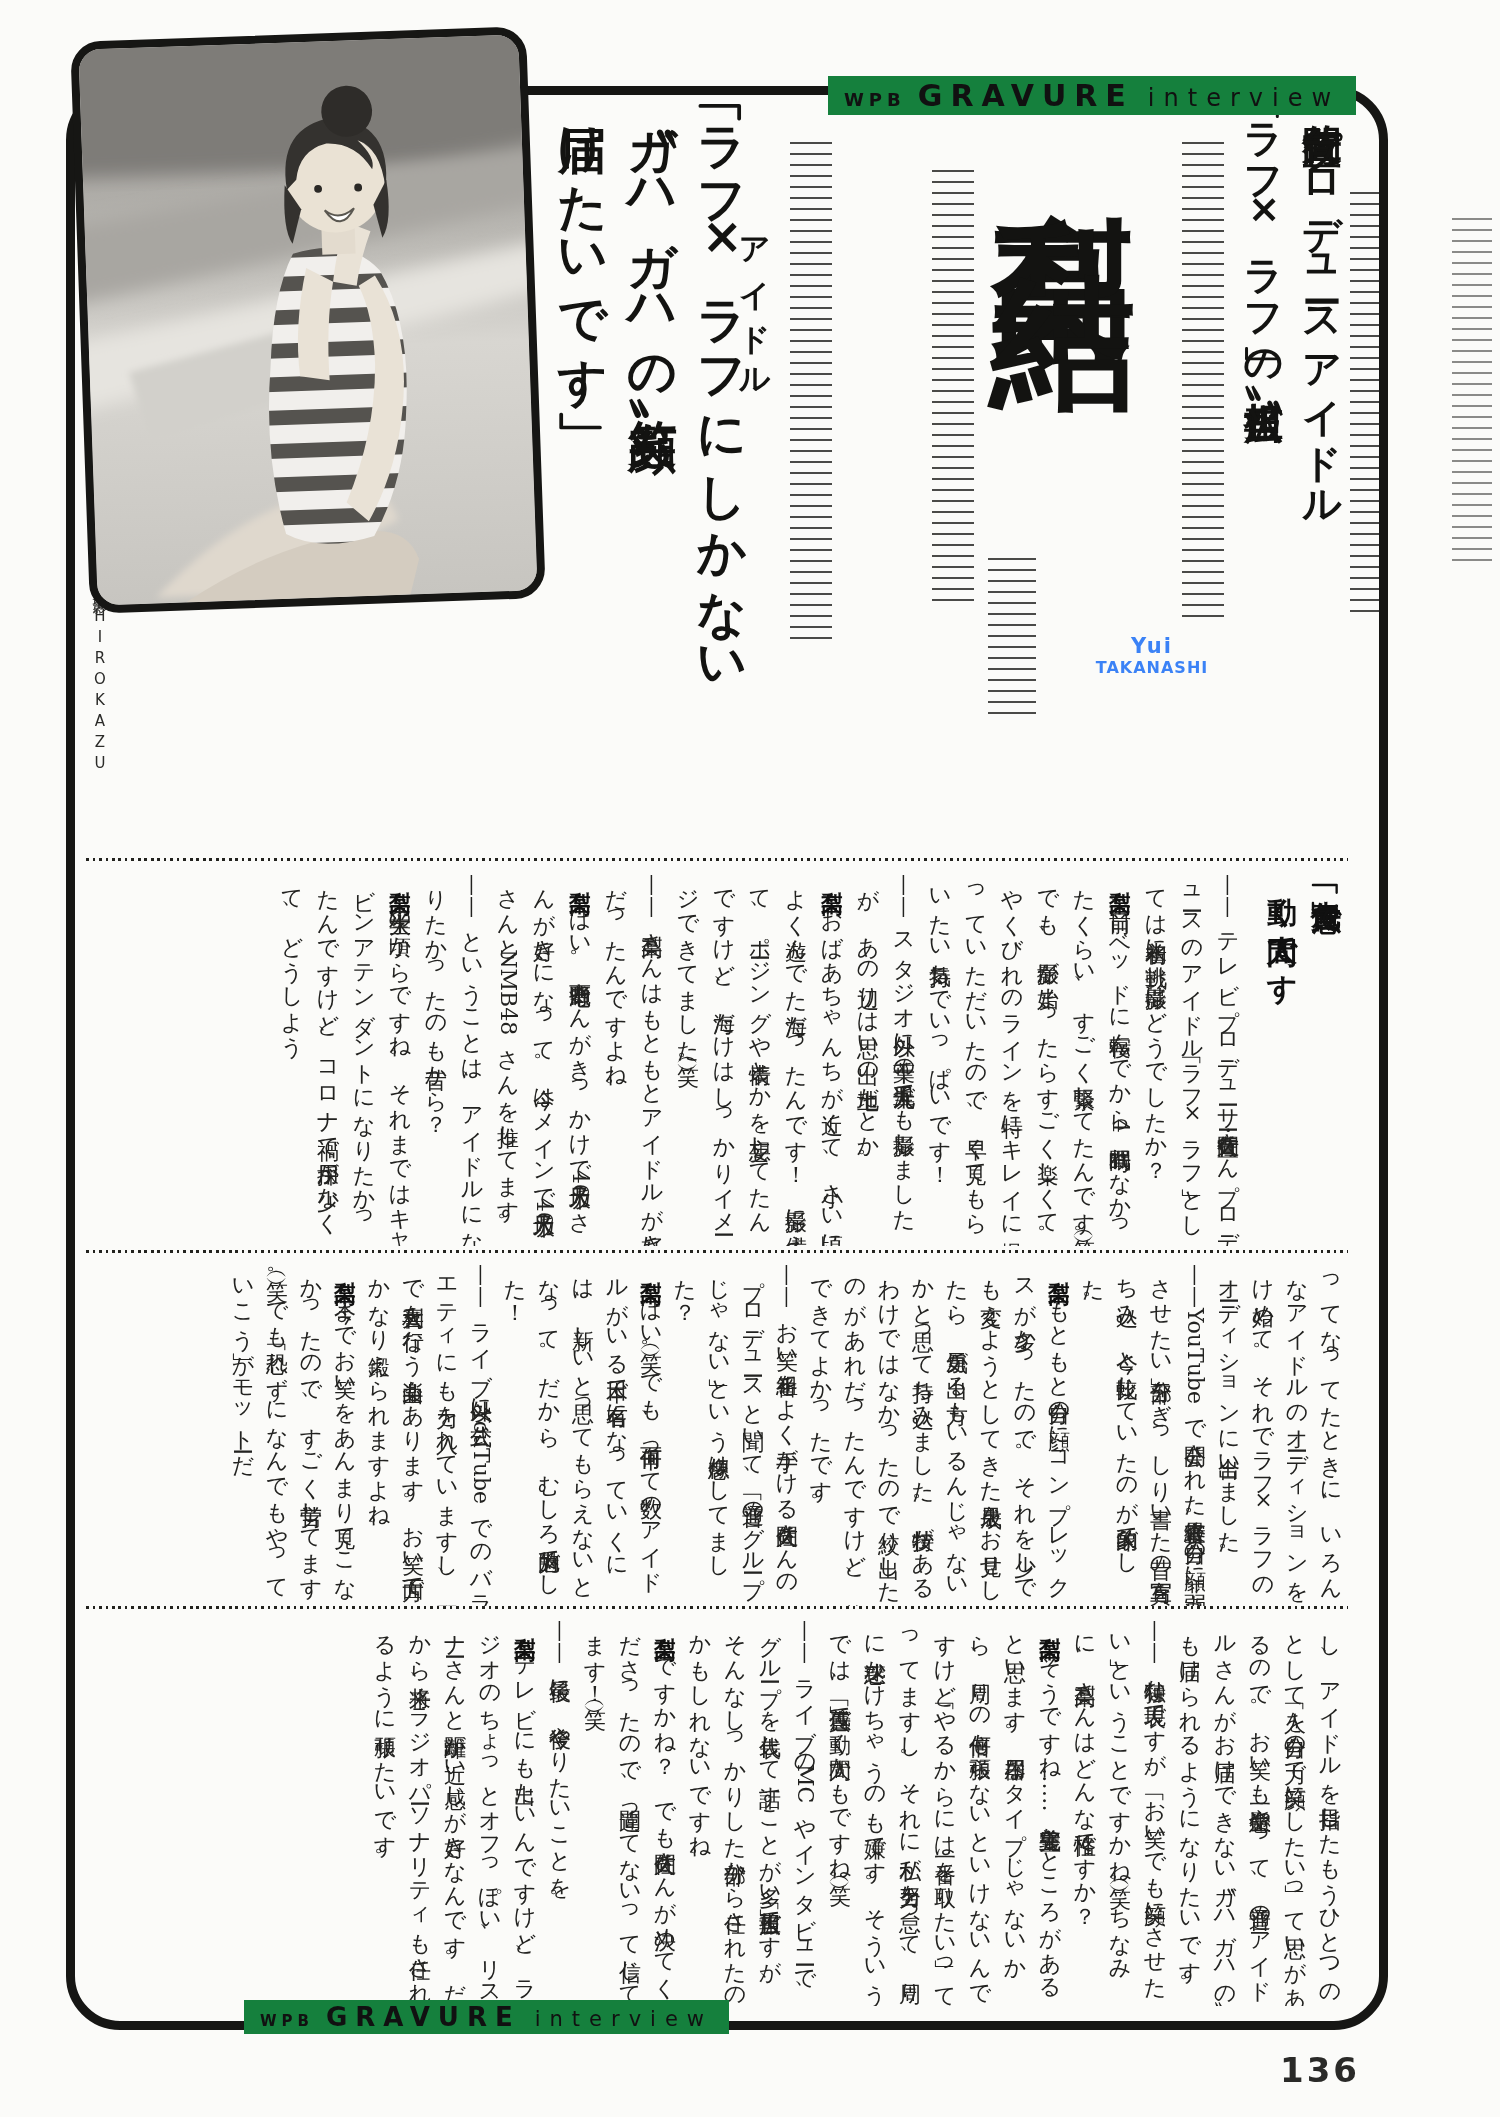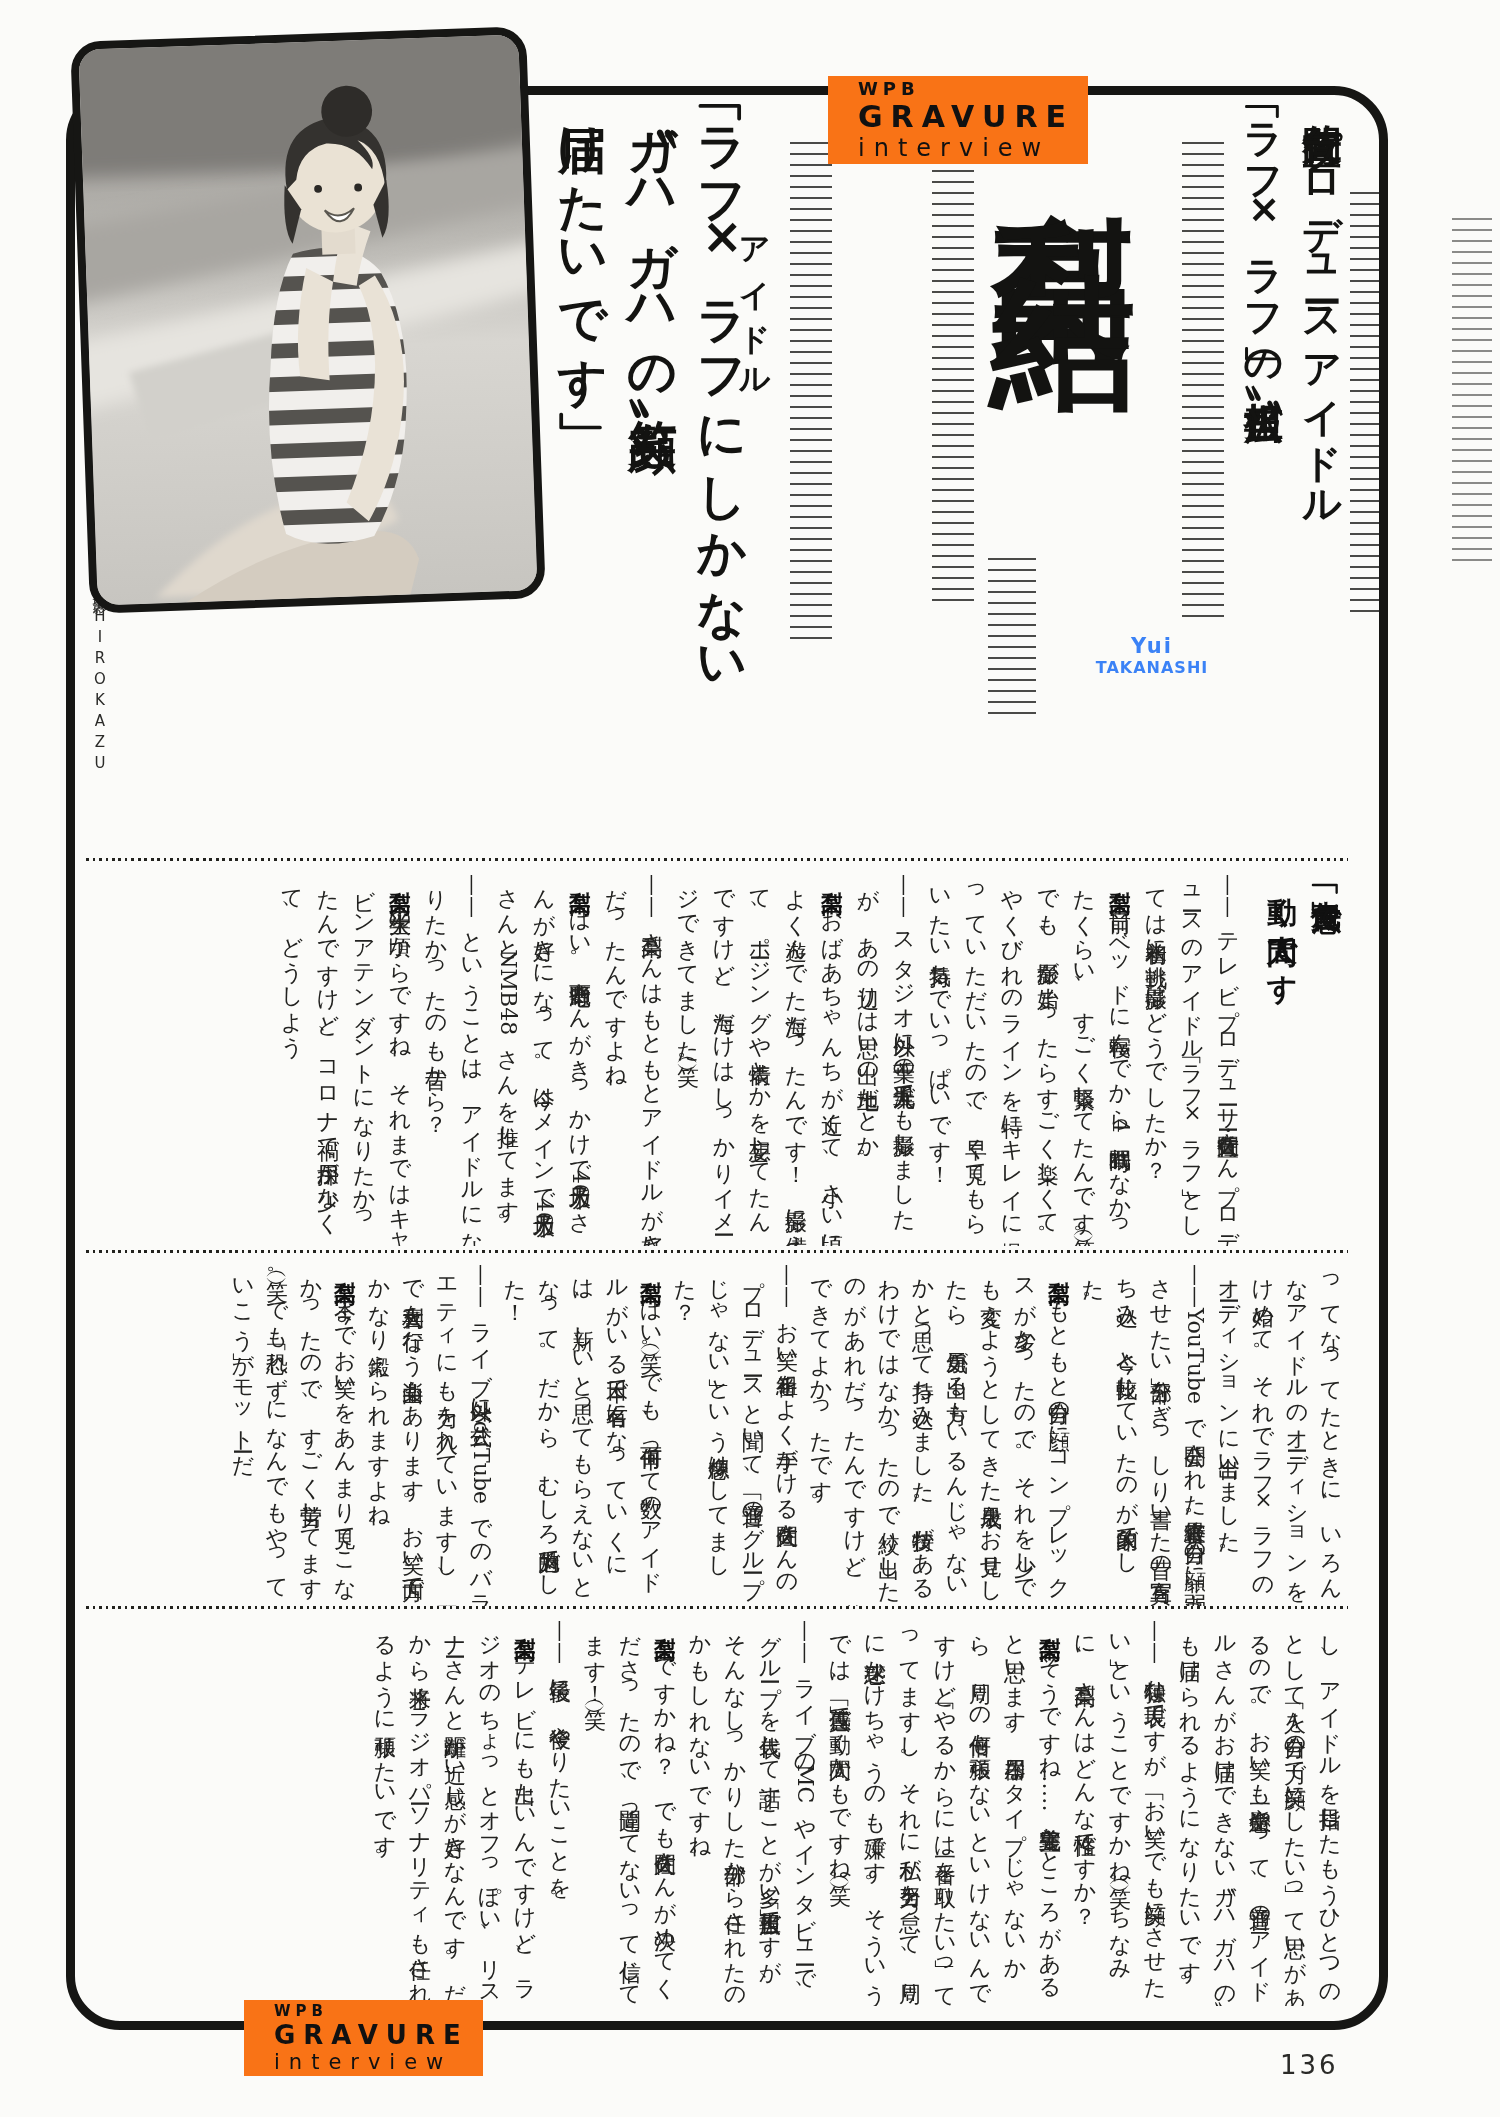--- a/index.html
+++ b/index.html
@@ -9,22 +9,22 @@
     background:#fbfbf9; overflow:hidden;
     font-family:"DejaVu Serif","Liberation Serif",serif; color:#1d1d1b;
   }
   
   .frame{
     position:absolute; left:66px; top:86px; width:1322px; height:1944px;
     border:9px solid #161614; border-radius:54px; box-sizing:border-box; z-index:1;
   }
   
   .logo{
-    position:absolute; z-index:4; background:#f97316; display:flex; align-items:baseline;
-    font-family:"DejaVu Sans","Liberation Sans",sans-serif; color:#111; padding:2px 16px; white-space:nowrap;flex-direction:column;
+    position:absolute; z-index:4; background:#15803d; display:flex; align-items:baseline;
+    font-family:"DejaVu Sans","Liberation Sans",sans-serif; color:#111; padding:2px 16px; white-space:nowrap;
   }
   .logo .wpb{font-weight:bold; letter-spacing:5px;}
   .logo .grav{font-weight:bold; letter-spacing:8px; margin-left:12px;}
   .logo .intv{font-weight:400; letter-spacing:9px; margin-left:14px;}
   .logo.top{left:828px; top:76px;}
   .logo.top .wpb{font-size:18px;} .logo.top .grav{font-size:30px;} .logo.top .intv{font-size:24px;}
   .logo.bottom{left:244px; top:2000px;}
   .logo.bottom .wpb{font-size:15px;} .logo.bottom .grav{font-size:26px;} .logo.bottom .intv{font-size:21px;}
 
   
@@ -103,21 +103,21 @@
     font-family:"DejaVu Sans","Liberation Sans",sans-serif; font-weight:bold;
     font-size:30px; line-height:44px; letter-spacing:2px; color:#111; margin-left:14px !important;
   }
   .band1{top:874px;  height:372px; font-size:22px; line-height:36px;}
   .band2{top:1264px; height:342px; font-size:22px; line-height:34px;}
   .band3{top:1620px; height:386px; font-size:22px; line-height:35px;}
 
   .pagenum{
     position:absolute; left:1280px; top:2050px; z-index:2;
     font-family:"DejaVu Sans","Liberation Sans",sans-serif;
-    font-size:26px; font-weight:400; letter-spacing:3px; color:#2a2a28;
+    font-size:34px; font-weight:700; letter-spacing:3px; color:#2a2a28;
   }
 </style>
 </head>
 <body>
 
 <div class="page">
 
   <div class="frame"></div>
 
   <div class="hatch h1"></div>

